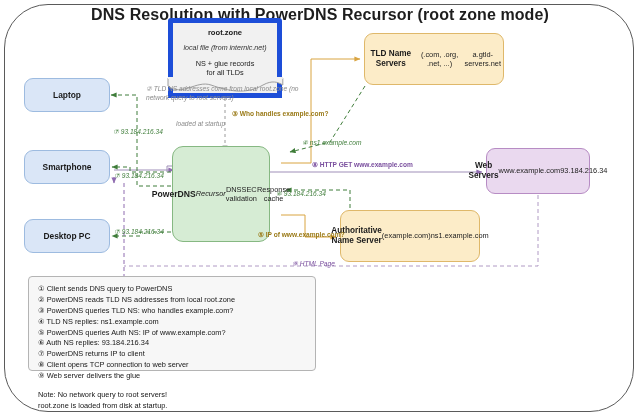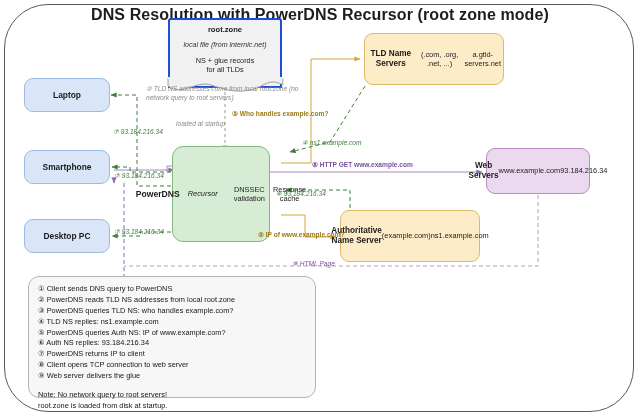--- a/index.html
+++ b/index.html
@@ -22,45 +22,45 @@
     display:flex;align-items:center;justify-content:center;
     text-align:center;line-height:1.28;}
   .n-title{font-weight:bold;font-size:8.2px;color:#1a1a1a;}
   .n-sub{font-size:7.4px;color:#222;}
   .n-sub.it{font-style:italic;}
 
   .client{background:#dae6f7;border:1px solid #9dbbe0;width:86px;height:34px;}
   .client .n-title{font-size:8.4px;}
 
   .recursor{background:#d6ecd4;border:1px solid #86b882;width:98px;height:96px;
-    border-radius:11px;gap:8px;}
+    border-radius:11px;gap:0px;}
   .recursor .n-title{font-size:8.6px;}
   .recursor .sp{height:9px;}
 
   .tan{background:#fcecc8;border:1px solid #dfb86a;}
   .tld{width:140px;height:52px;left:364px;top:33px;}
   .auth{width:140px;height:52px;left:340px;top:210px;}
 
   .web{background:#ead9ef;border:1px solid #b78cc4;width:104px;height:46px;
     left:486px;top:148px;}
 
   .rootzone{
-    position:absolute;left:168px;top:18px;width:114px;height:70px;
-    background:#f1f1f1;border:2px solid #1d4ed8;border-top-left-radius:3px;
+    position:absolute;left:168px;top:18px;width:114px;height:80px;
+    background:#f1f1f1;border:5px solid #1d4ed8;border-top-left-radius:3px;
     border-top-right-radius:3px;box-sizing:border-box;
   }
   .rz-inner{position:absolute;left:0;top:0;width:100%;text-align:center;padding-top:5px;}
   .rz-title{font-weight:bold;font-size:7.6px;color:#1a1a1a;}
   .rz-it{font-style:italic;font-size:7.1px;color:#333;margin-top:7px;}
   .rz-l1{font-size:7.3px;color:#222;margin-top:7px;}
   .rz-l2{font-size:7.3px;color:#222;}
 
   .legend{
-    position:absolute;left:28px;top:276px;width:288px;height:122px;
-    background:#f7f7f7;border:1px solid #b4b4b4;border-radius:11px;
+    position:absolute;left:28px;top:276px;width:288px;height:95px;
+    background:#f7f7f7;border:1px solid #b4b4b4;border-radius:4px;
     box-sizing:border-box;padding:7px 9px 6px 9px;
   }
   .lg-line{font-size:7.4px;color:#151515;line-height:1.47;white-space:nowrap;}
   .lg-note{font-size:7.4px;color:#151515;line-height:1.47;margin-top:8px;white-space:nowrap;}
 
   .lbl{position:absolute;font-size:6.6px;line-height:1.33;white-space:pre;}
   .lbl.it{font-style:italic;}
   .lbl.b{font-weight:bold;}
   .g{color:#3f7d3a;}
   .o{color:#9a7a18;}

